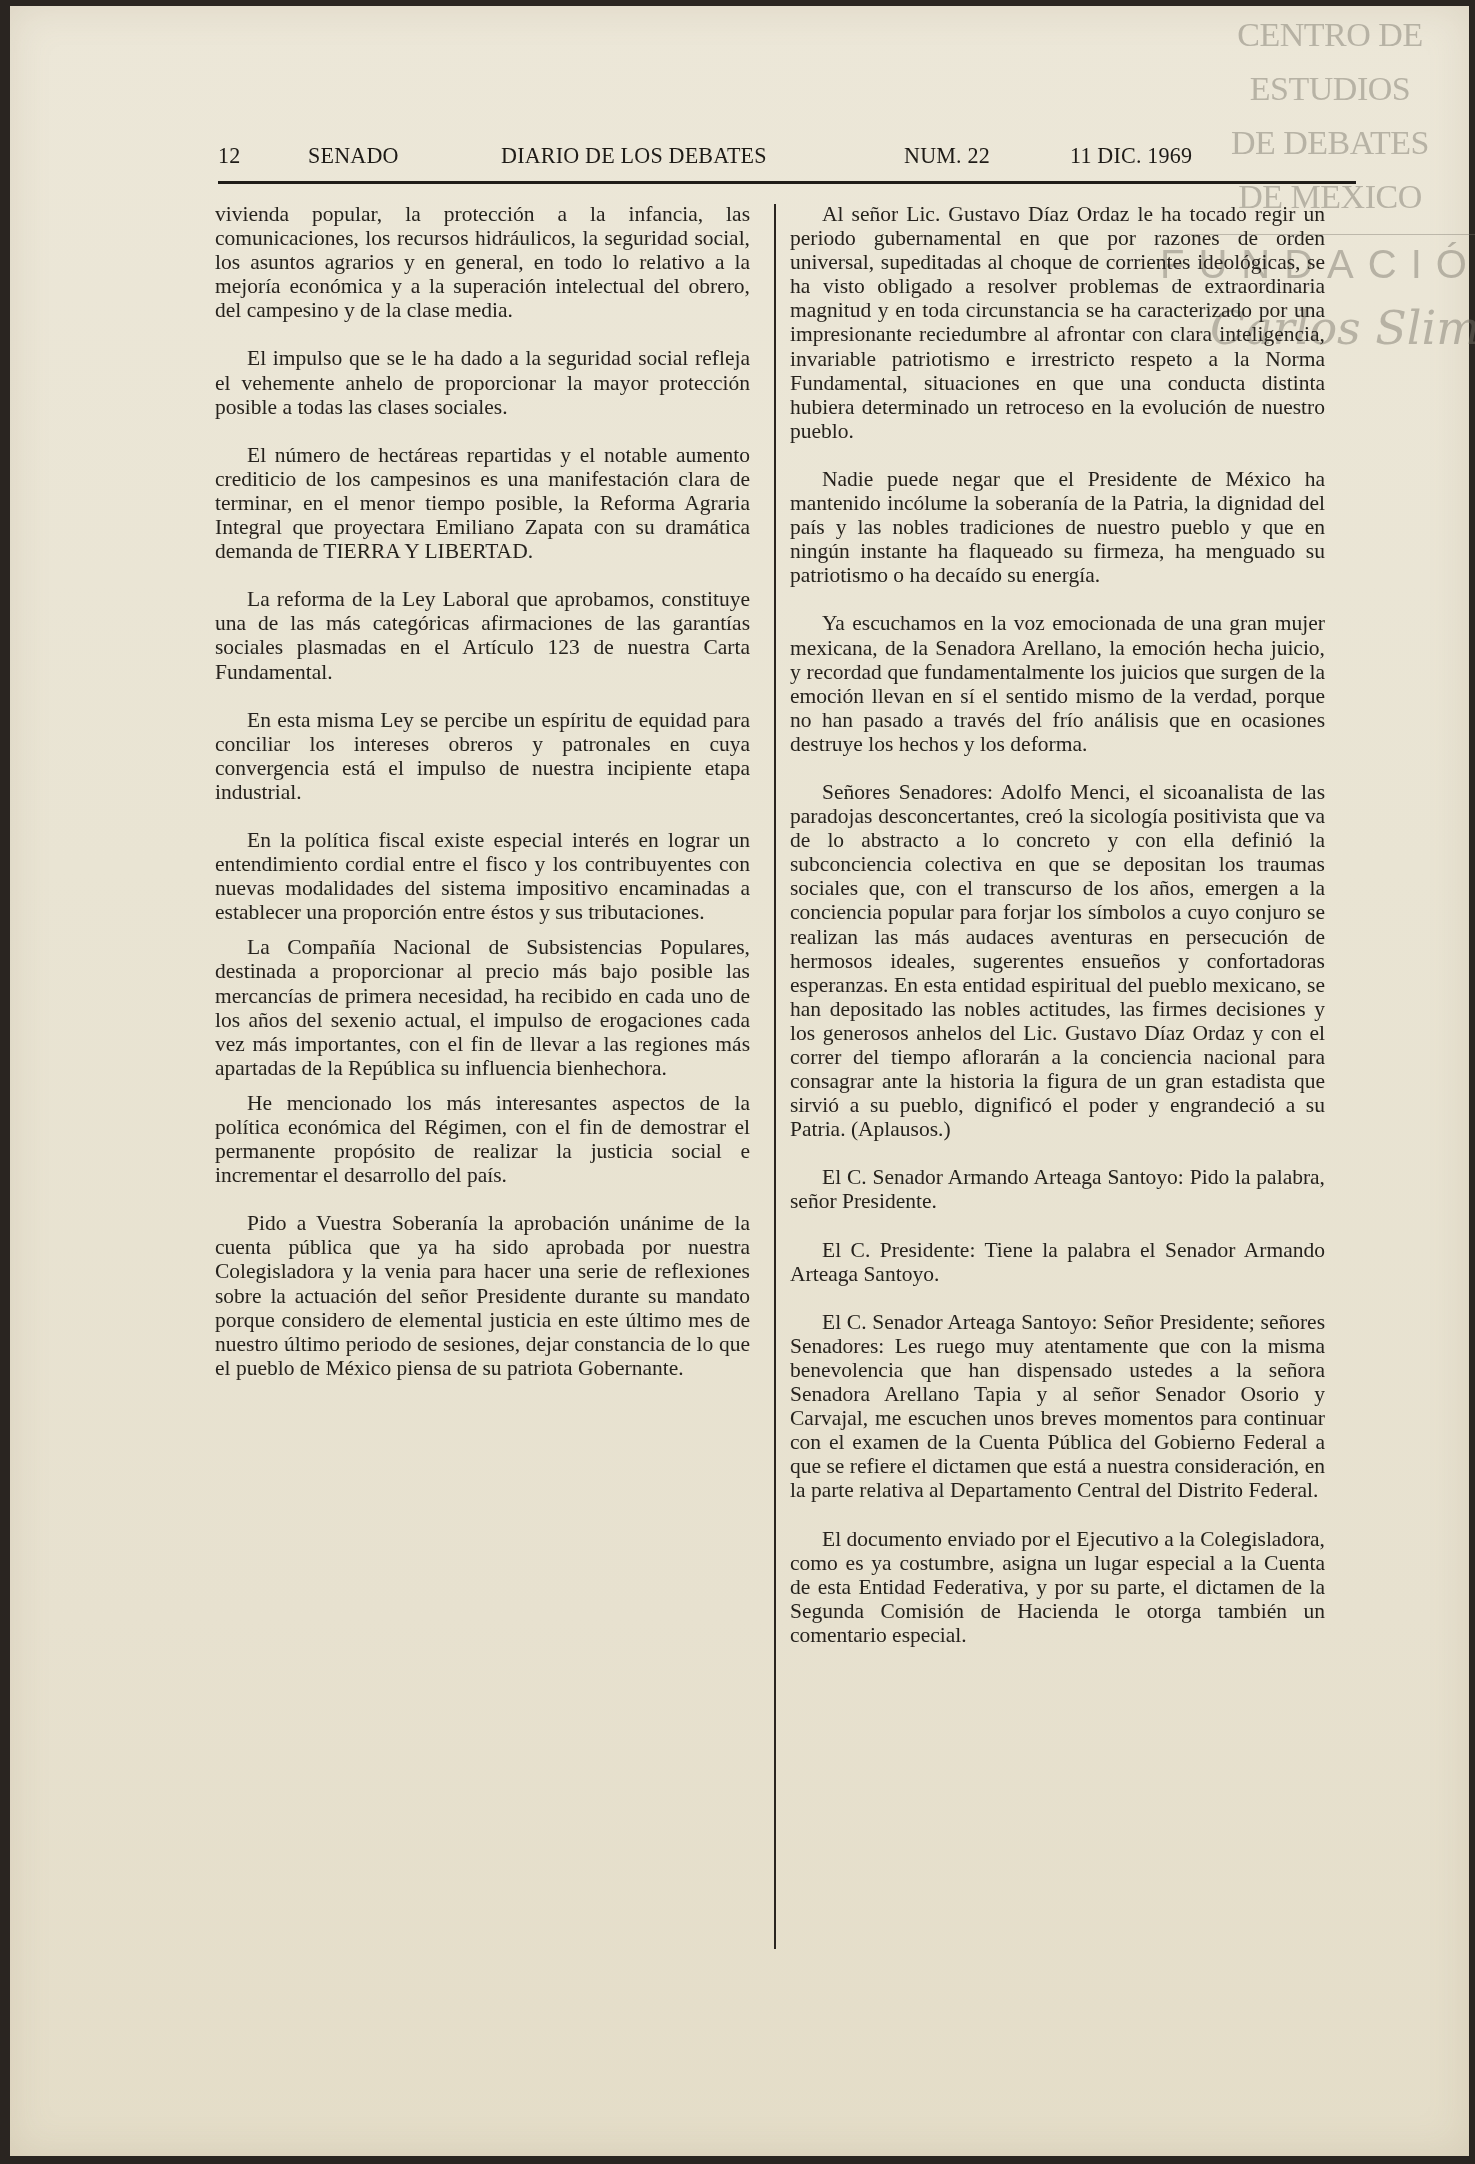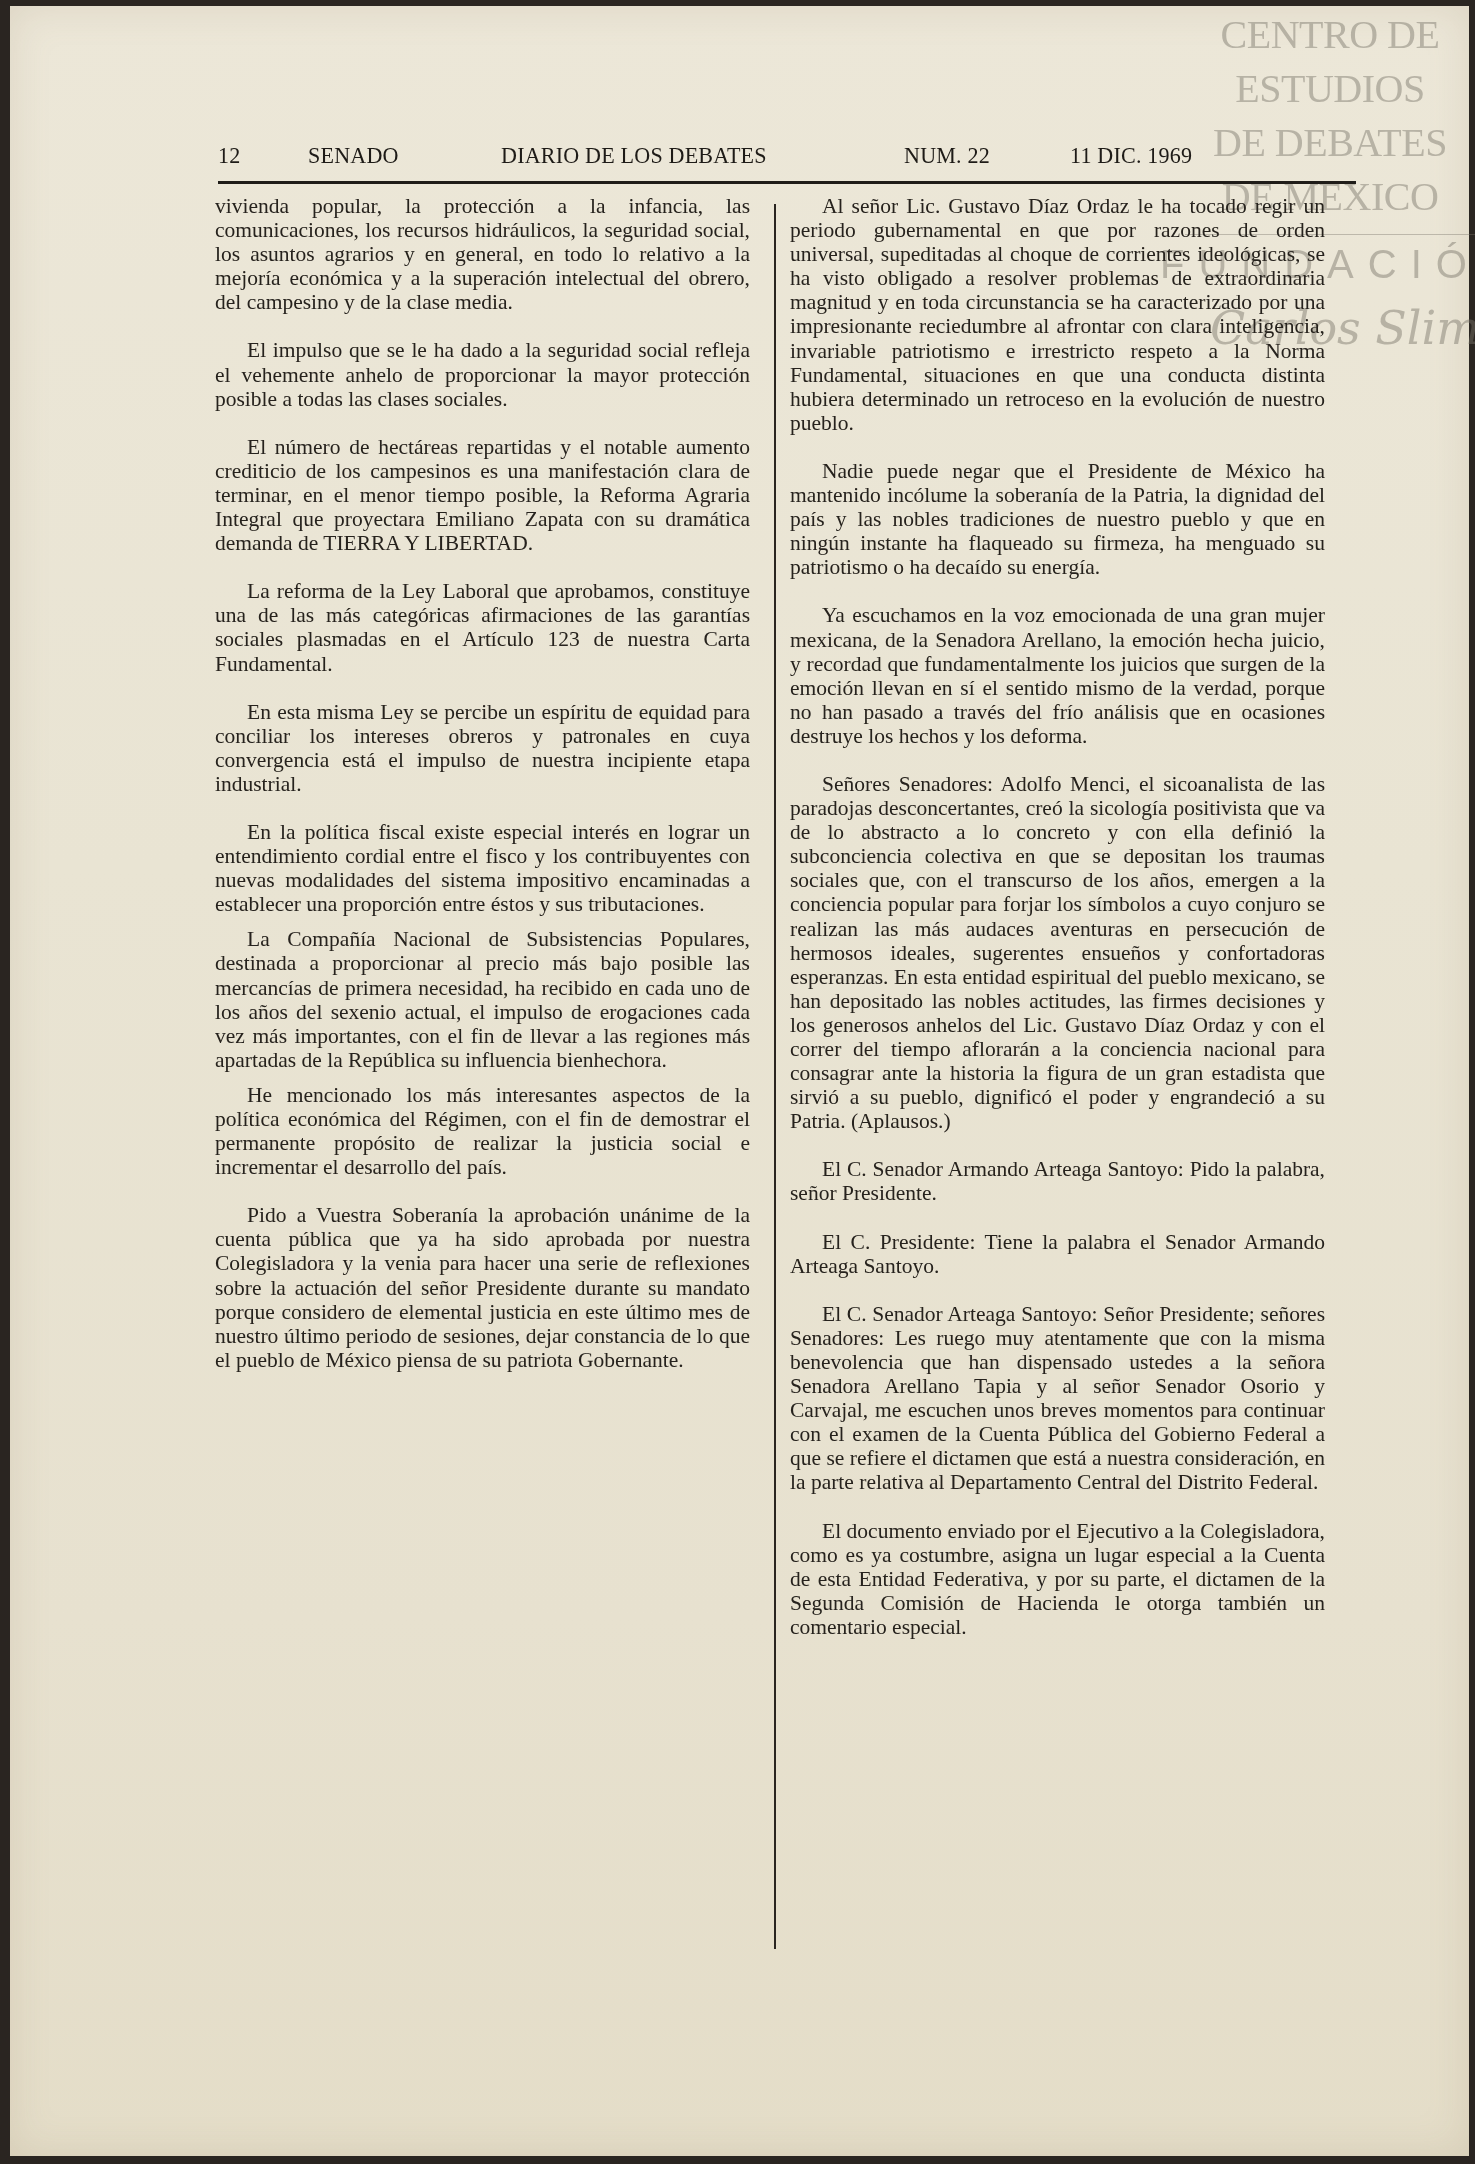--- a/index.html
+++ b/index.html
@@ -56,21 +56,21 @@
       font-family: "Liberation Serif", serif;
       font-size: 21.5px;
       line-height: 24.1px;
       color: #26221d;
       text-align: justify;
       hyphens: manual;
     }
     .col-left { left: 205px; }
     .col-right { left: 780px; }
     .column p {
-      margin: 0 0 24px 0;
+      margin: 8px 0 24px 0;
       text-indent: 32px;
     }
     .column p.first { text-indent: 0; }
     .column p.tight { margin-bottom: 11px; }
     .speaker { font-weight: normal; }
     .divider {
       position: absolute;
       left: 764px;
       top: 198px;
       width: 2px;
@@ -81,21 +81,21 @@
       position: absolute;
       font-family: "Liberation Serif", serif;
       color: rgba(120,115,105,0.45);
       text-align: center;
       pointer-events: none;
     }
     .wm-block {
       left: 1180px;
       top: 2px;
       width: 280px;
-      font-size: 40px;
+      font-size: 34px;
       line-height: 54px;
       letter-spacing: -0.5px;
     }
     .wm-fund {
       left: 1150px;
       top: 236px;
       width: 320px;
       font-family: "Liberation Sans", sans-serif;
       font-size: 40px;
       letter-spacing: 14px;

